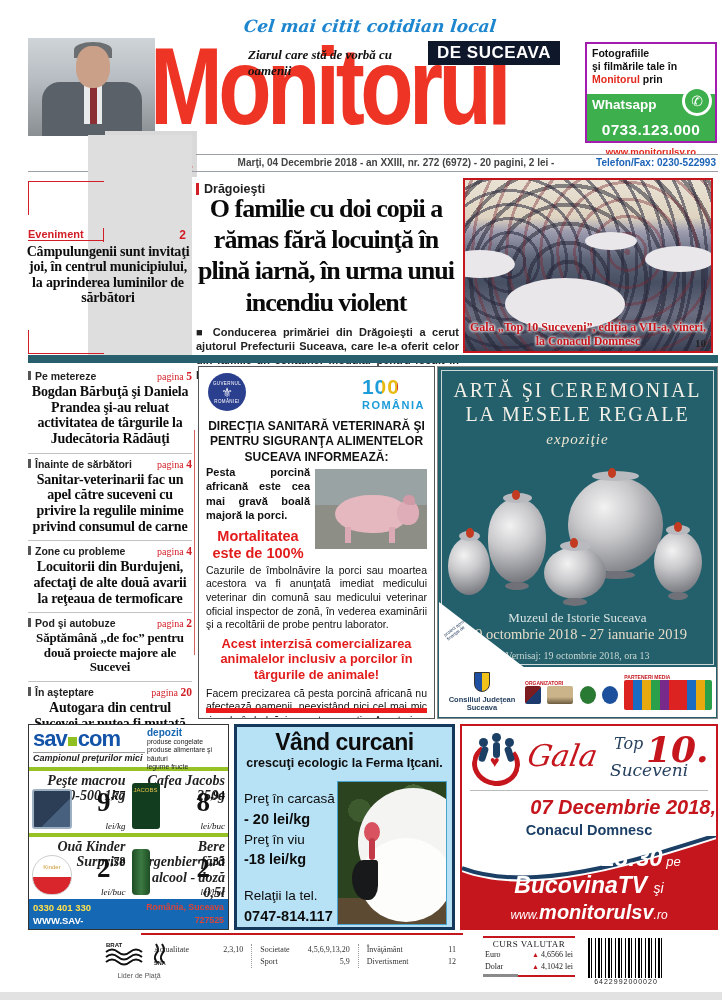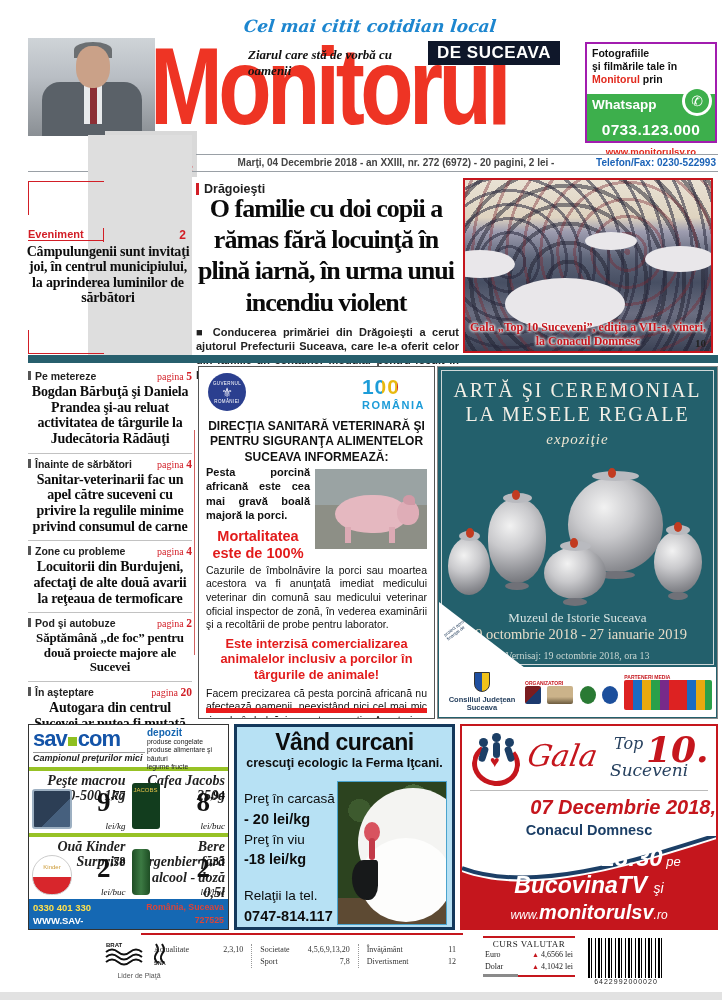--- a/index.html
+++ b/index.html
@@ -351,21 +351,21 @@
     <div class="pig-photo">
       <div class="body"></div>
       <div class="headp"></div>
       <div class="ear"></div>
       <div class="leg" style="left:30px;"></div>
       <div class="leg" style="left:74px;"></div>
     </div>
     <div class="dsv-p bold" style="width:112px;">Pesta porcină africană este cea mai gravă boală majoră la porci.</div>
     <div class="dsv-mort">Mortalitatea este de 100%</div>
     <div class="dsv-p">Cazurile de îmbolnăvire la porci sau moartea acestora va fi anunţată imediat medicului veterinar din comună sau medicului veterinar oficial inspector de zonă, în vederea examinării şi a recoltării de probe pentru laborator.</div>
-    <div class="dsv-ban">Este interzisă comercializarea animalelor inclusiv a porcilor în târgurile de animale!</div>
+    <div class="dsv-ban">Acest interzisă comercializarea animalelor inclusiv a porcilor în târgurile de animale!</div>
     <div class="dsv-p">Facem precizarea că pesta porcină africană nu afectează oamenii, neexistând nici cel mai mic risc de îmbolnăvire pentru aceştia. Acest virus are însă un mare impact la nivel social din punct de vedere economic.</div>
     <div class="dsv-redbar"></div>
   </div>
 
   <div class="art">
     <div class="frame"></div>
     <h2 style="top:12px;">ARTĂ ŞI CEREMONIAL</h2>
     <h2 style="top:36px;">LA MESELE REGALE</h2>
     <div class="sub">expoziţie</div>
     <div class="pots">
@@ -526,21 +526,21 @@
           <span>2,3,10</span>
         </div>
     </div>
     <div class="fs-col">
       <div class="fs-row">
           <span>Societate</span>
           <span>4,5,6,9,13,20</span>
         </div>
       <div class="fs-row">
           <span>Sport</span>
-          <span>7,8</span>
+          <span>5,9</span>
         </div>
     </div>
     <div class="fs-col">
       <div class="fs-row">
           <span>Învăţământ</span>
           <span>11</span>
         </div>
       <div class="fs-row">
           <span>Divertisment</span>
           <span>12</span>

